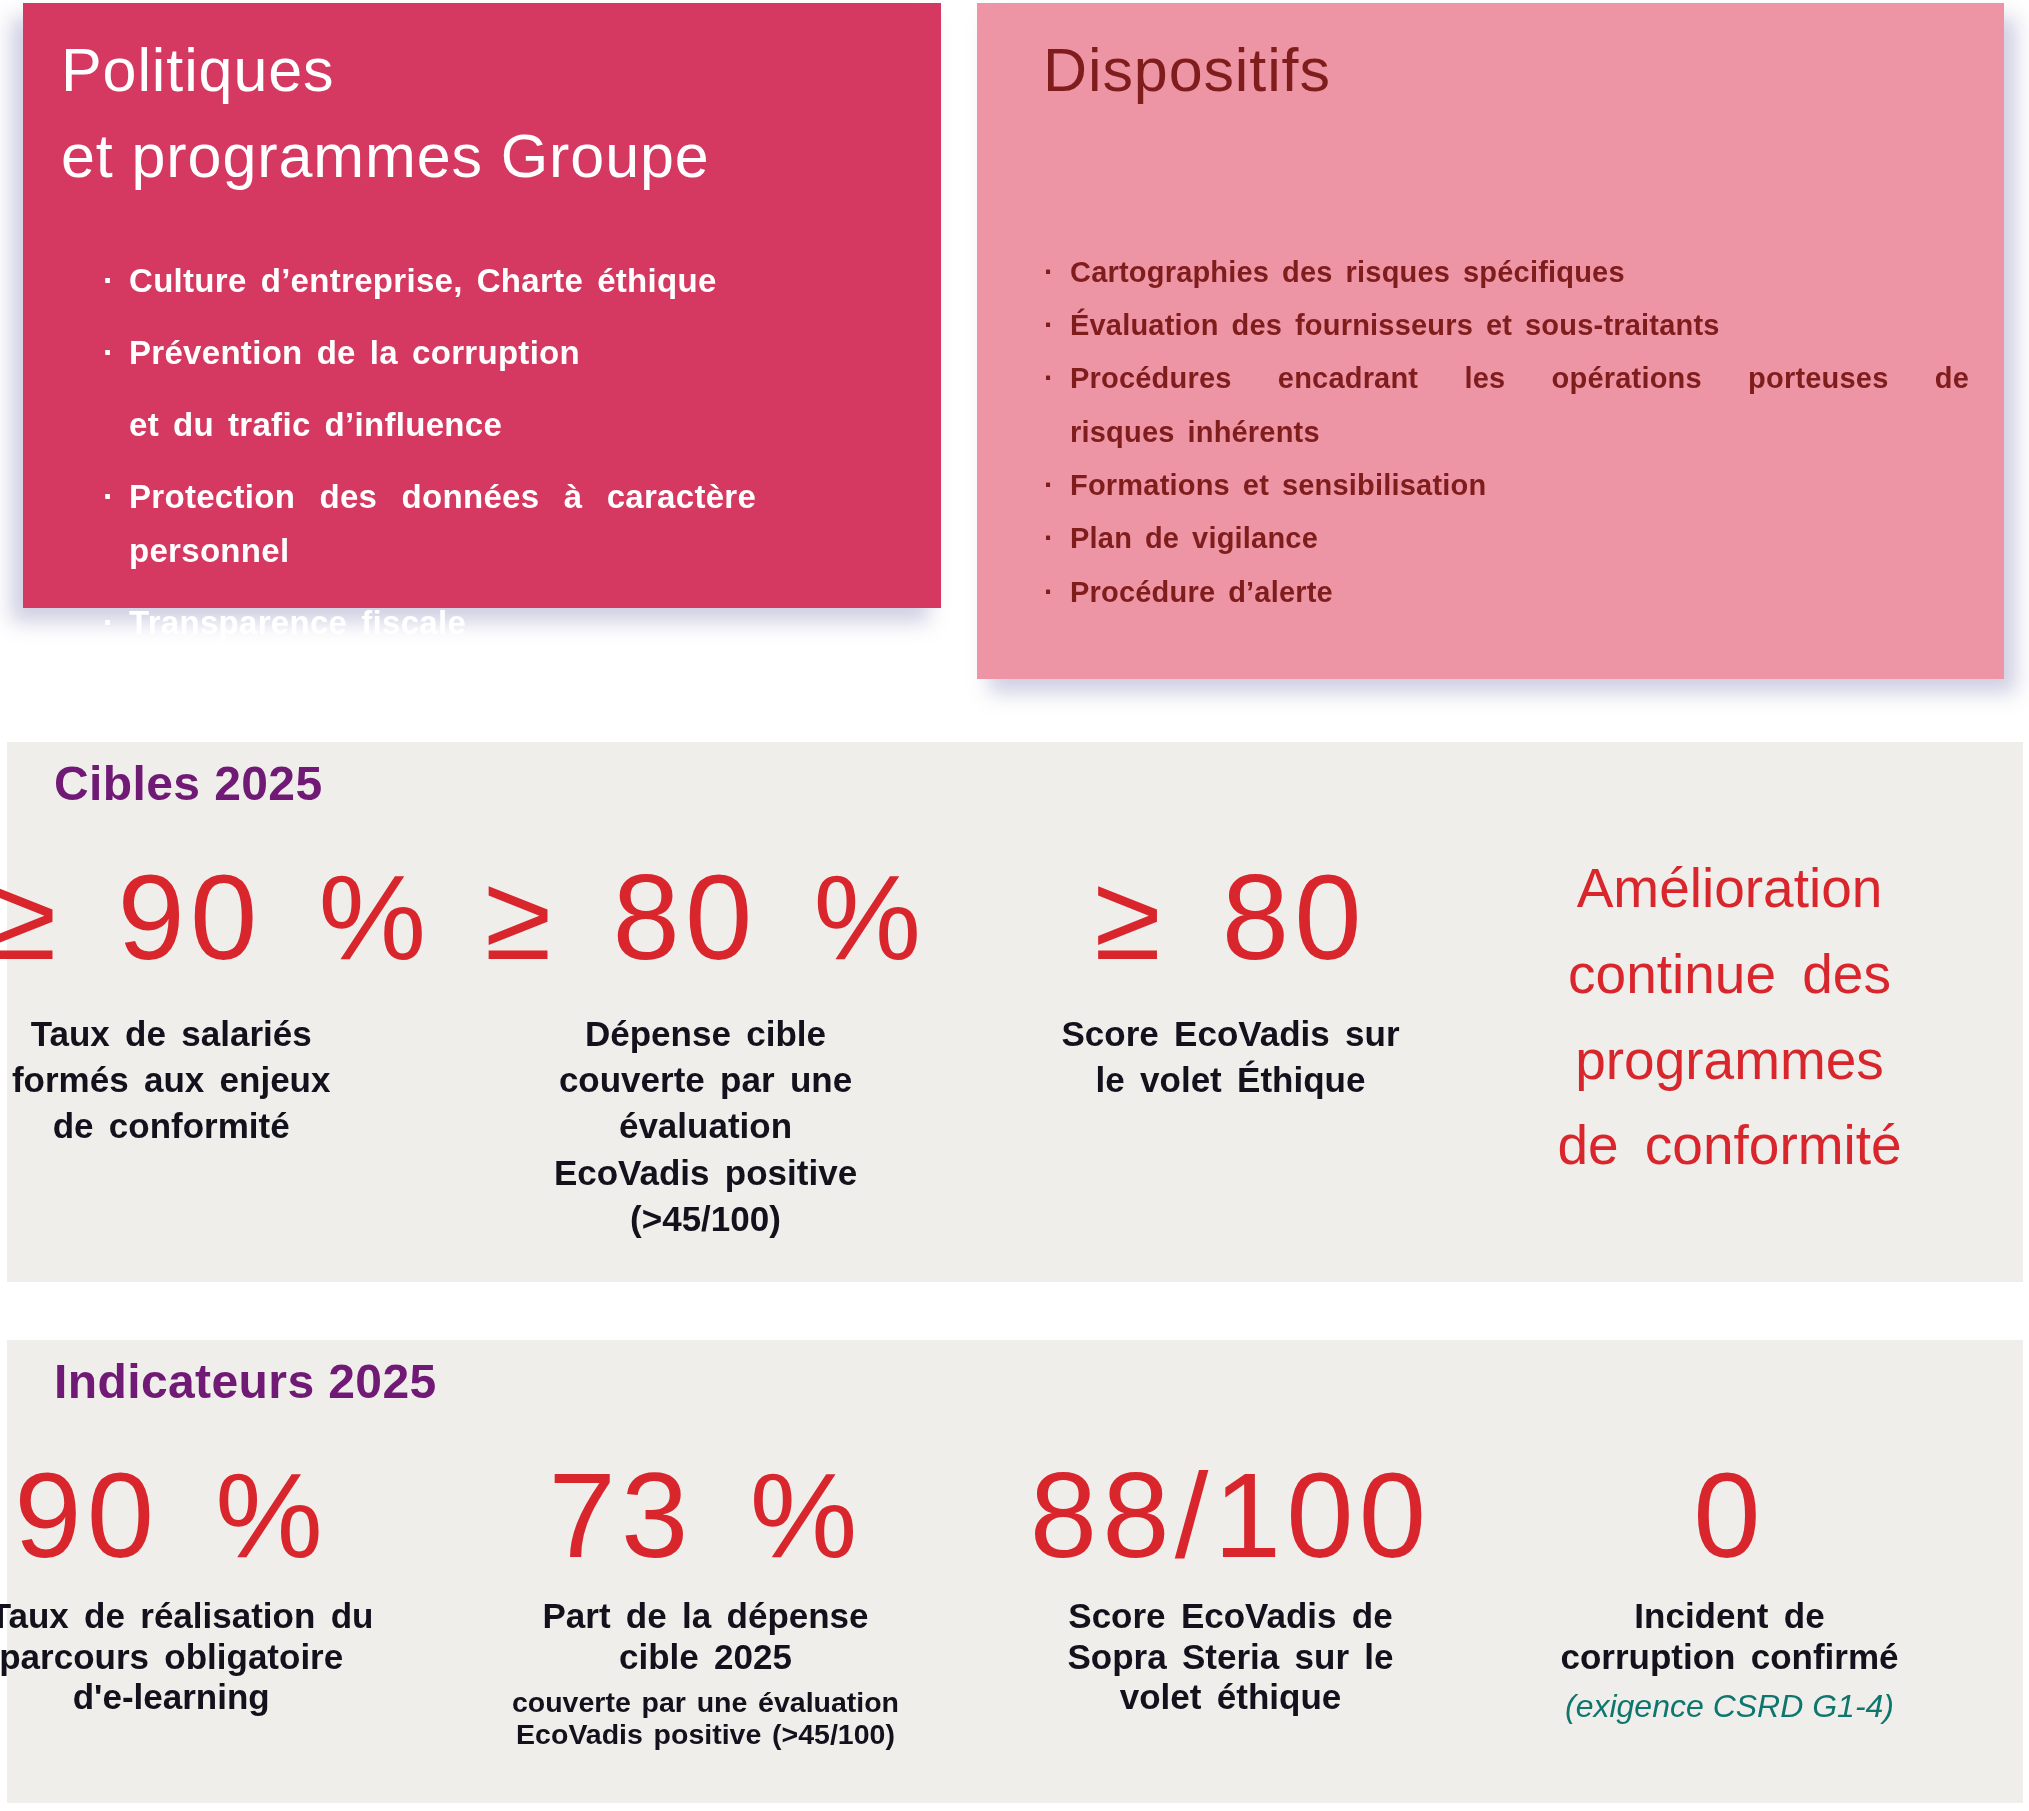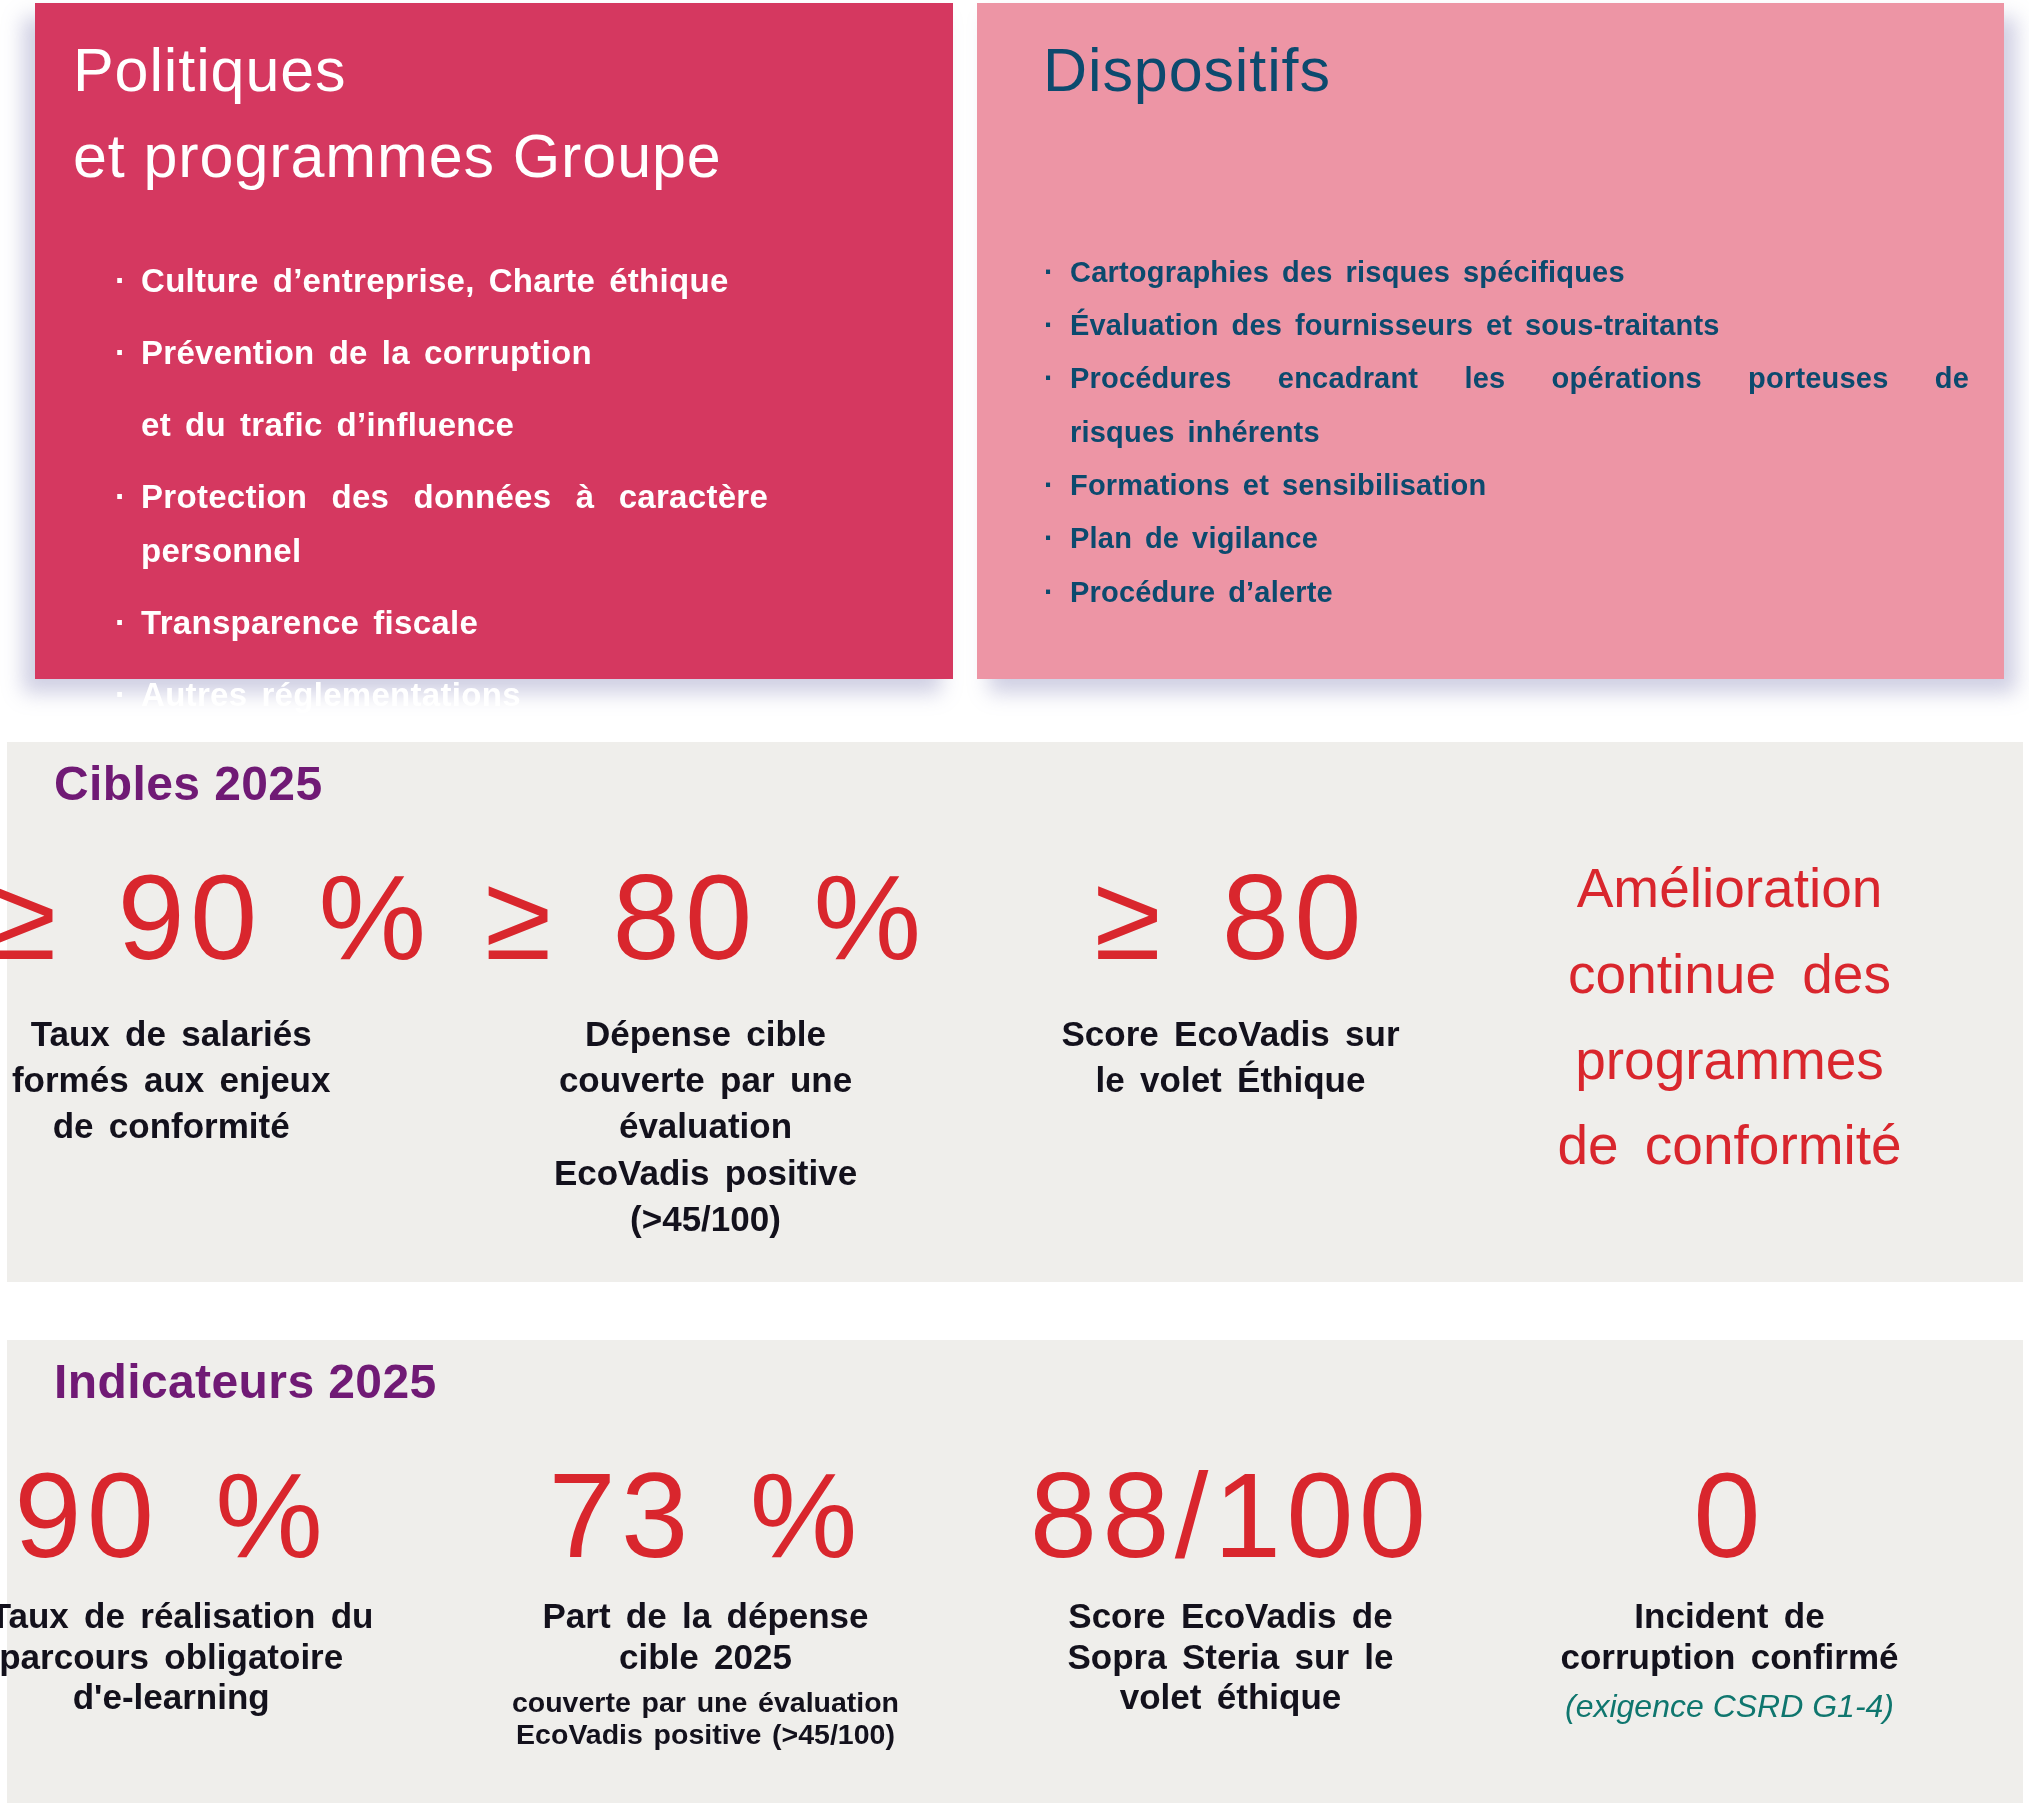--- a/index.html
+++ b/index.html
@@ -5,27 +5,27 @@
   html,body{margin:0;padding:0;background:#ffffff;}
   body{
     position:relative;
     width:2029px;height:1812px;
     font-family:"Liberation Sans","DejaVu Sans",sans-serif;
     overflow:hidden;
   }
   
   .card{position:absolute;top:2.6px;}
   .card-policies{
-    left:35px;width:918px;height:676px;
+    left:23px;width:918px;height:605px;
     background:#D53860;color:#ffffff;
     box-shadow:-12px 14px 19px rgba(128,128,182,0.38);
   }
   .card-devices{
     left:977px;width:1027px;height:676px;
-    background:#ED95A5;color:#0c4a6e;
+    background:#ED95A5;color:#7f1d1d;
     box-shadow:12px 14px 19px rgba(128,128,182,0.38);
   }
   .card-title{
     font-size:61px;font-weight:400;line-height:1.42;
     white-space:pre;letter-spacing:0.9px;margin:0;
   }
   .card-policies .card-title{margin:24px 0 0 38px;}
   .card-devices  .card-title{margin:24px 0 0 66px;}
   ul.bullets{list-style:none;margin:0;padding:0;position:absolute;}
   ul.bullets li{position:relative;padding-left:26px;margin-top:18px;}

